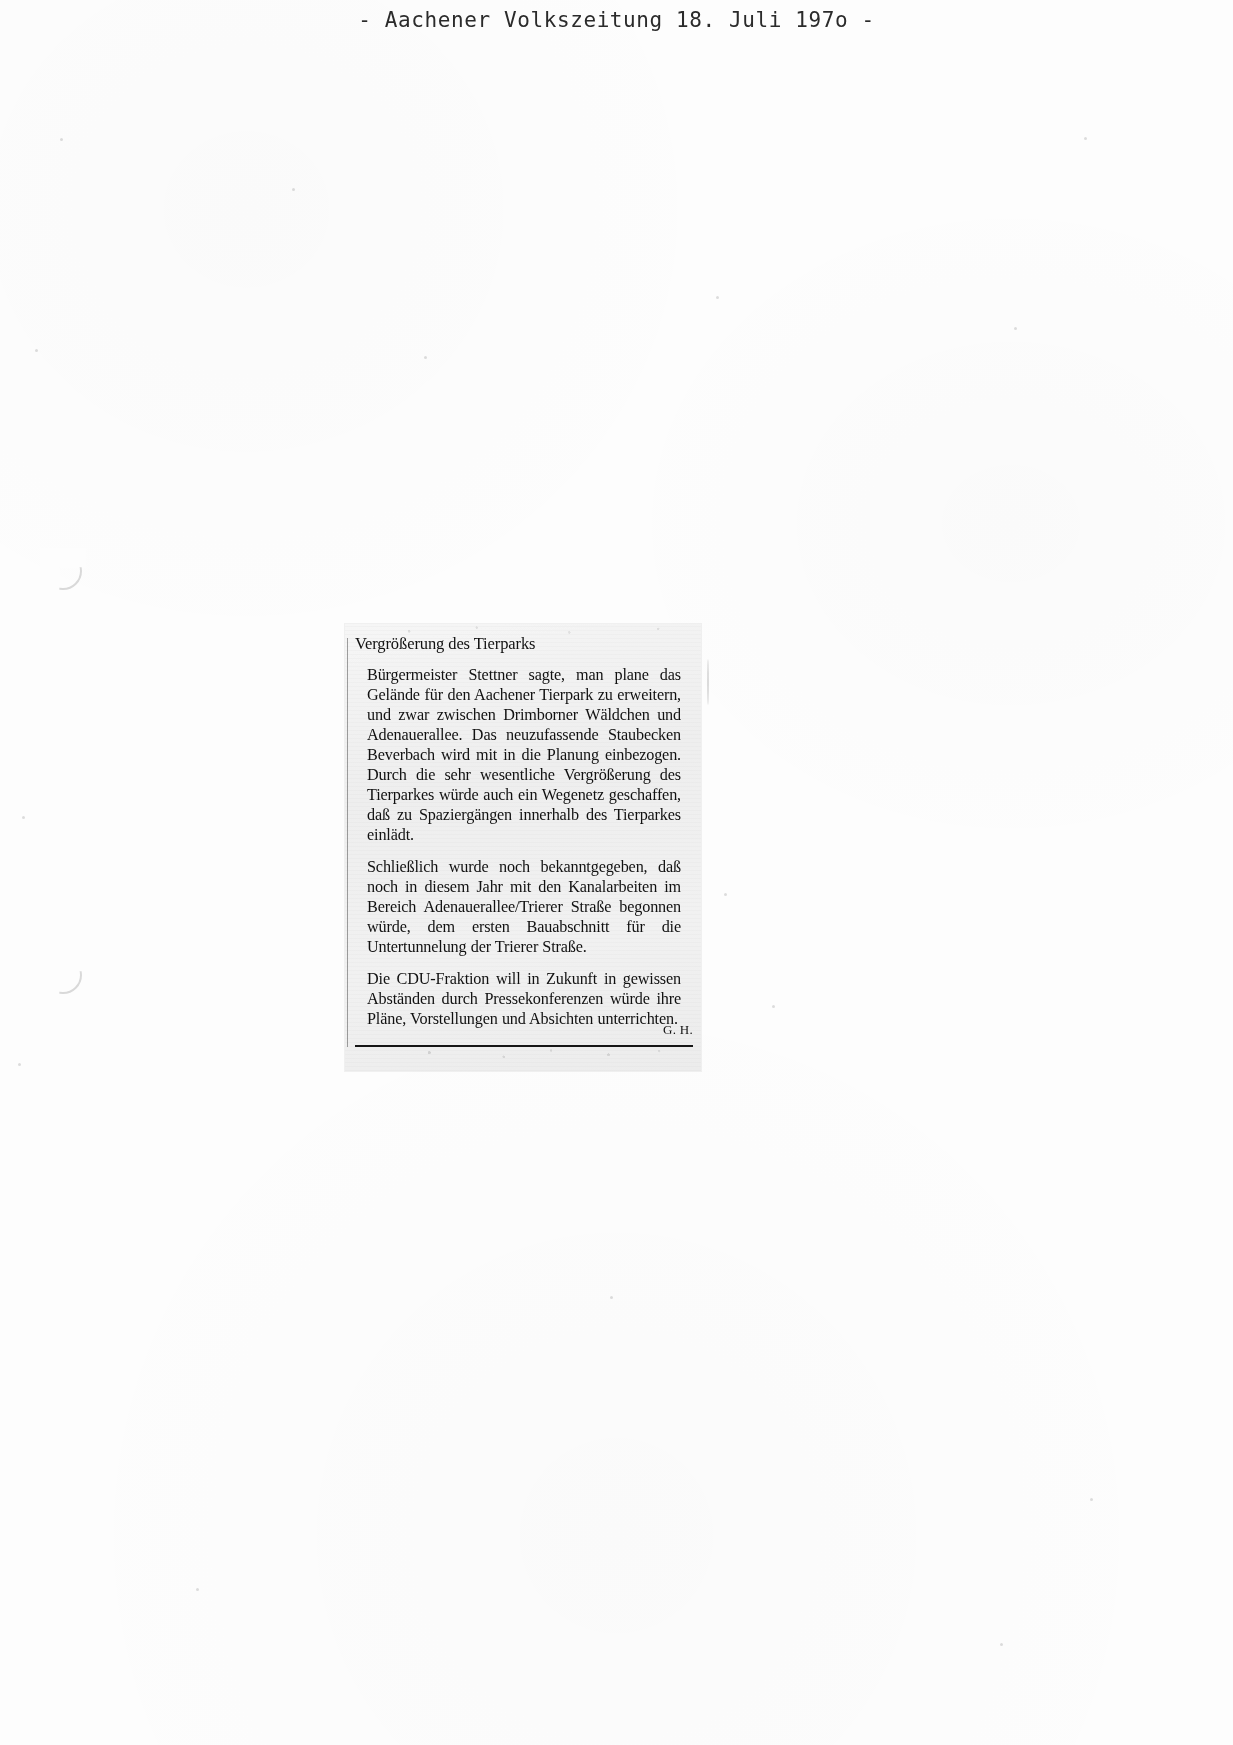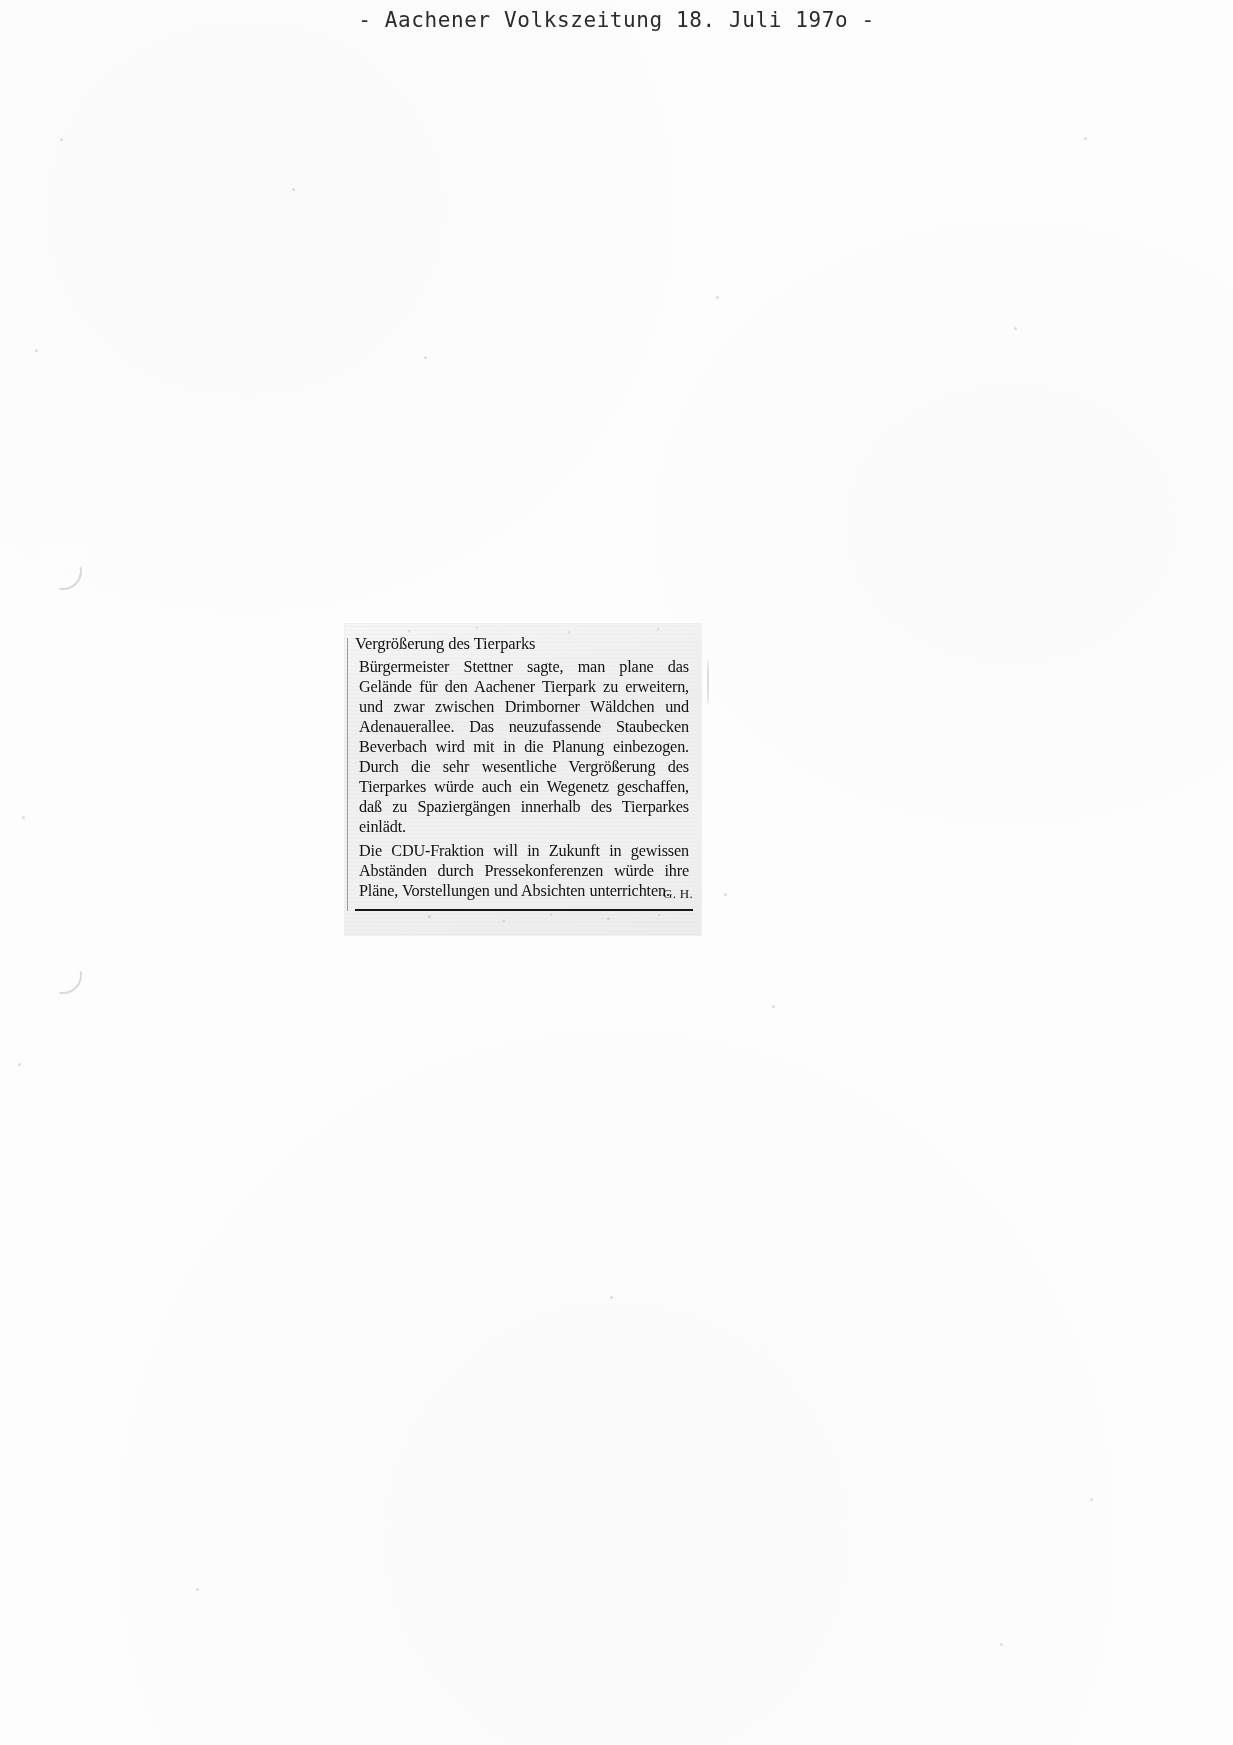--- a/index.html
+++ b/index.html
@@ -103,21 +103,21 @@
     letter-spacing: -0.1px;
     margin: 2px 0 1px 0;
   }
 
   .clip-para {
     font-family: "Liberation Serif", serif;
     font-size: 16.2px;
     line-height: 1.235;
     text-align: justify;
     text-justify: inter-word;
-    margin: 4px;
+    margin: 12px;
     letter-spacing: -0.15px;
     word-spacing: 0.3px;
   }
   .clip-para + .clip-para { margin-top: 0px; }
 
   .signature {
     display: block;
     text-align: right;
     font-size: 13px;
     letter-spacing: 0.3px;
@@ -171,20 +171,21 @@
   <div class="speck" style="left:18px; top:1063px; width:3px; height:3px;"></div>
 
   <div class="clipping">
     <div class="clip-left-rule"></div>
     <div class="clip-top-speckle"></div>
 
     <div class="clip-headline">Vergrößerung des Tierparks</div>
 
     <p class="clip-para">Bürgermeister Stettner sagte, man plane das Gelände für den Aachener Tierpark zu erweitern, und zwar zwischen Drimborner Wäldchen und Adenauerallee. Das neuzufassende Staubecken Beverbach wird mit in die Planung einbezogen. Durch die sehr wesentliche Vergrößerung des Tierparkes würde auch ein Wegenetz geschaffen, daß zu Spaziergängen innerhalb des Tierparkes einlädt.</p>
 
+    <p class="clip-para">Schließlich wurde noch bekanntgegeben, daß noch in diesem Jahr mit den Kanalarbeiten im Bereich Adenauerallee/Trierer Straße begonnen würde, dem ersten Bauabschnitt für die Untertunnelung der Trierer Straße.</p>
 
     <p class="clip-para">Die CDU-Fraktion will in Zukunft in gewissen Abständen durch Pressekonferenzen würde ihre Pläne, Vorstellungen und Absichten unterrichten.</p>
 
     <span class="signature">G. H.</span>
 
     <div class="clip-bottom-rule"></div>
     <div class="clip-bottom-speckle"></div>
   </div>
 
 </div>

